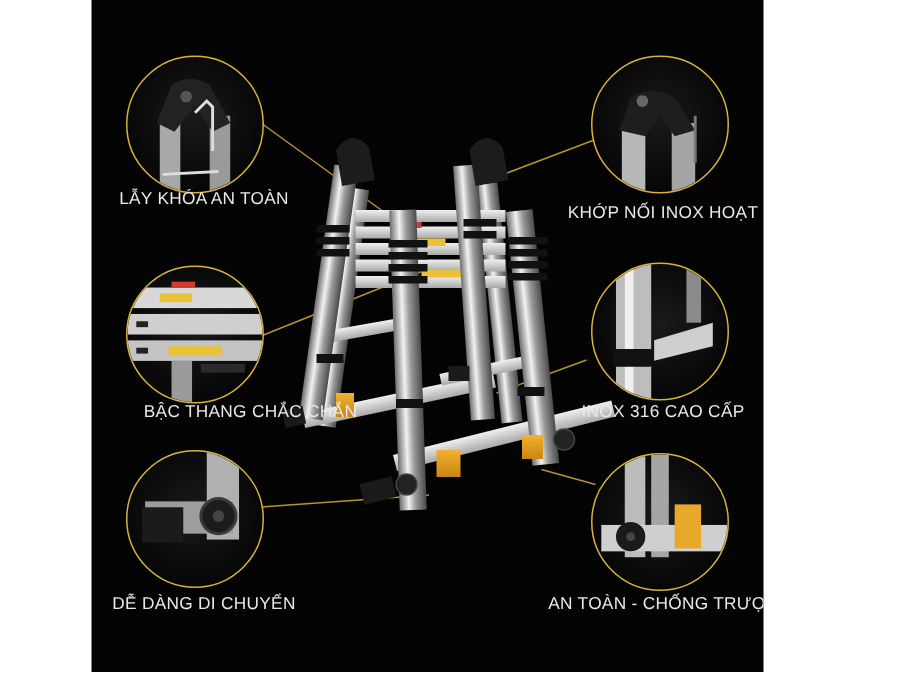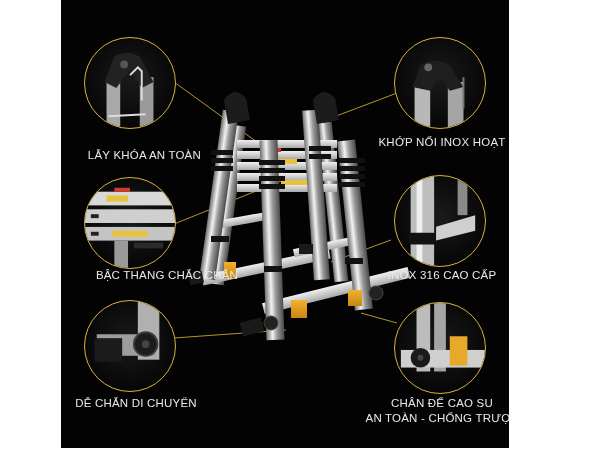--- a/index.html
+++ b/index.html
@@ -102,21 +102,21 @@
   <div class="callout" style="left:23px;top:37px;width:92px;height:92px;">
     <svg viewBox="0 0 92 92">
       <rect x="22" y="40" width="14" height="60" fill="url(#steelC)" style="fill:#a8a8a8"></rect>
       <rect x="56" y="40" width="14" height="60" style="fill:#9a9a9a"></rect>
       <path d="M20 45 l10 -26 q12 -8 26 0 l14 26 l-12 6 l-12 -18 l-14 18 z" fill="#222"></path>
       <circle cx="40" cy="27" r="4" fill="#555"></circle>
       <path d="M46 38 l8 -8 l4 4 v30" stroke="#ddd" stroke-width="2" fill="none"></path>
       <line x1="24" y1="80" x2="62" y2="78" stroke="#ddd" stroke-width="2"></line>
     </svg>
   </div>
-  <div class="label" style="left:10px;top:148px;width:130px;text-align:right;">
+  <div class="label" style="left:10px;top:126px;width:130px;">
     <div>LẪY KHÓA AN TOÀN</div>
   </div>
 
   <div class="callout" style="left:333px;top:37px;width:92px;height:92px;">
     <svg viewBox="0 0 92 92">
       <rect x="20" y="45" width="16" height="60" fill="#b8b8b8"></rect>
       <rect x="54" y="45" width="16" height="60" fill="#a5a5a5"></rect>
       <path d="M18 50 l8 -22 q14 -10 30 0 l14 22 l-14 4 l-10 -14 l-10 14 z" fill="#1e1e1e"></path>
       <circle cx="34" cy="30" r="4" fill="#666"></circle>
       <line x1="70" y1="40" x2="70" y2="72" stroke="#777" stroke-width="2"></line>
@@ -160,30 +160,29 @@
   <div class="callout" style="left:23px;top:300px;width:92px;height:92px;">
     <svg viewBox="0 0 92 92">
       <rect x="54" y="0" width="22" height="60" fill="#b0b0b0"></rect>
       <rect x="12" y="34" width="60" height="22" fill="#9d9d9d"></rect>
       <rect x="10" y="38" width="28" height="24" fill="#1b1b1b"></rect>
       <circle cx="62" cy="44" r="12" fill="#1c1c1c" stroke="#3a3a3a" stroke-width="2"></circle>
       <circle cx="62" cy="44" r="4" fill="#444"></circle>
     </svg>
   </div>
   <div class="label" style="left:0px;top:396px;width:150px;">
-    <div>DỄ CHẮN DI CHUYỂN</div>
+    <div>DỄ DÀNG DI CHUYỂN</div>
   </div>
 
   <div class="callout" style="left:333px;top:302px;width:92px;height:92px;">
     <svg viewBox="0 0 92 92">
       <rect x="22" y="0" width="14" height="70" fill="#bcbcbc"></rect>
       <rect x="40" y="0" width="12" height="70" fill="#a5a5a5"></rect>
       <rect x="6" y="48" width="86" height="18" fill="#cfcfcf"></rect>
       <rect x="56" y="34" width="18" height="30" fill="#e8a92a"></rect>
       <circle cx="26" cy="56" r="10" fill="#1a1a1a"></circle>
       <circle cx="26" cy="56" r="3" fill="#444"></circle>
     </svg>
   </div>
   <div class="label" style="left:298px;top:396px;width:166px;">
-    <div>CHÂN ĐẾ CAO SU</div>
     <div>AN TOÀN - CHỐNG TRƯỢT</div>
   </div>
 </div>
 
 </body></html>

